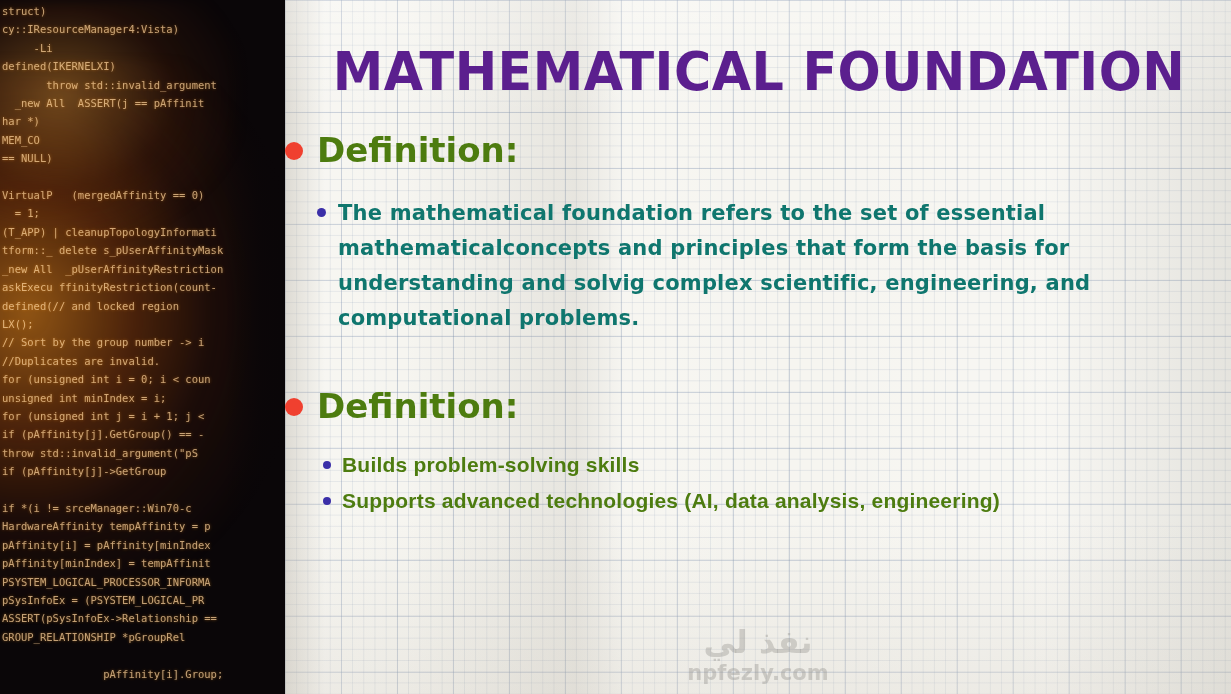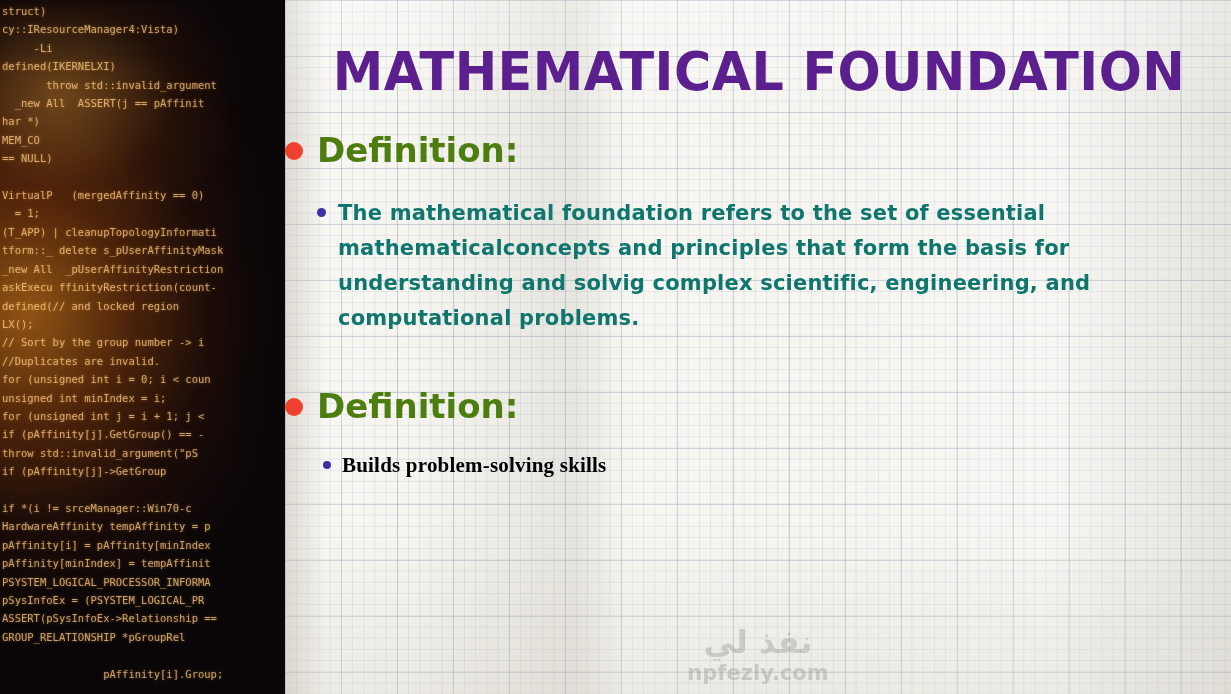--- a/index.html
+++ b/index.html
@@ -215,25 +215,25 @@
   }
   .sub-bullet {
     width: 8px;
     height: 8px;
     border-radius: 50%;
     background: #3b2fa8;
     margin: 11px 11px 0 0;
     flex: 0 0 auto;
   }
   .sub-text {
-    font-family: Liberation Serif, serif;
+    font-family: Liberation Sans, sans-serif;
     font-weight: bold;
     font-size: 21px;
     line-height: 30px;
-    color: #000000;
+    color: #4d7c0f;
     letter-spacing: 0.2px;
     text-align: center;
   }
 
   
   .watermark {
     position: absolute;
     left: 0;
     top: 612px;
     width: 946px;
@@ -325,20 +325,24 @@
     <div class="heading-row" id="importance-heading">
       <div class="heading-bullet"></div>
       <div class="heading-text">Definition:</div>
     </div>
 
     <div class="sub-list">
       <div class="sub-item">
         <div class="sub-bullet"></div>
         <div class="sub-text">Builds problem-solving skills</div>
       </div>
+      <div class="sub-item">
+        <div class="sub-bullet"></div>
+        <div class="sub-text">Supports advanced technologies (AI, data analysis, engineering)</div>
+      </div>
     </div>
 
     <div class="watermark">
       <div class="wm-ar">نفذ لي</div>
       <div class="wm-en">npfezly.com</div>
     </div>
 
   </div>
 </div>
 

